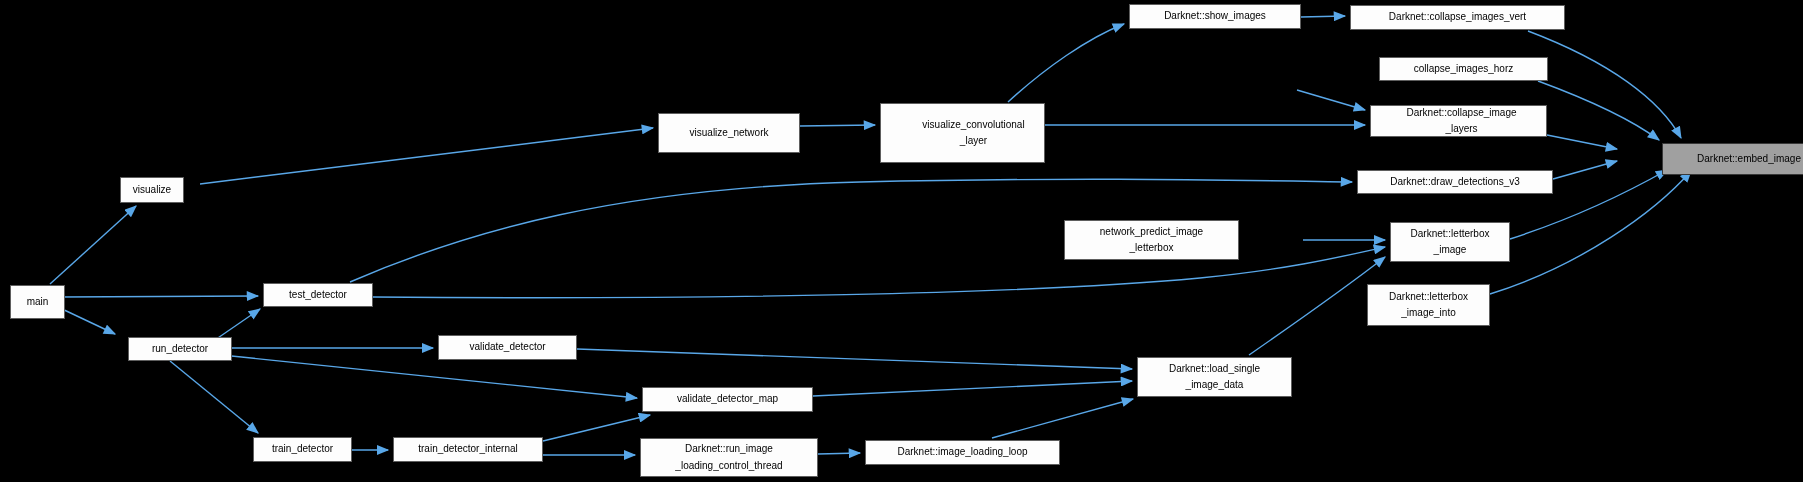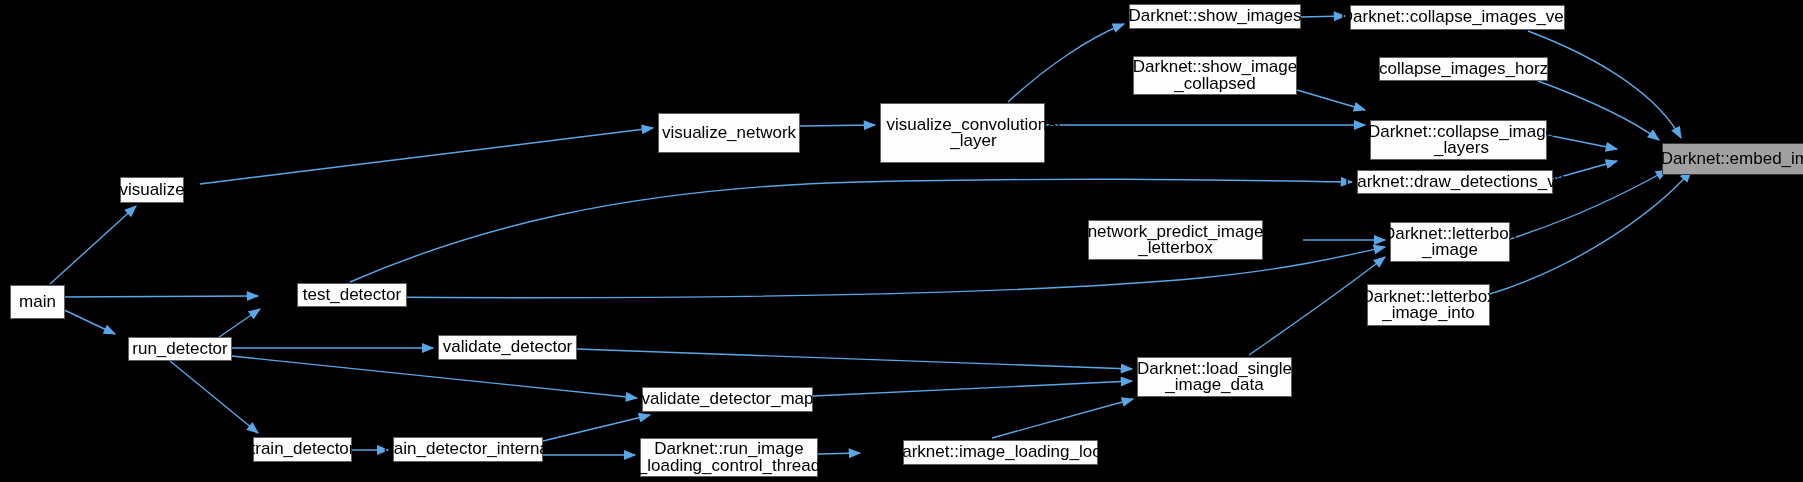--- a/index.html
+++ b/index.html
@@ -10,21 +10,21 @@
     font-family:"Liberation Sans","DejaVu Sans",sans-serif;
     overflow:hidden;
   }
   #edge-layer{position:absolute;left:0;top:0;width:1803px;height:482px;}
   .node{
     position:absolute;
     box-sizing:border-box;
     display:flex;align-items:center;justify-content:center;
     text-align:center;
     white-space:pre-line;
-    font-size:17px;
+    font-size:10px;
     line-height:16.5px;
     color:#000;
     background:#fdfdfd;
     border:1.5px solid #5e5e5e;
     padding:1px 6px;
     cursor:pointer;
   }
   .node.highlight{
     background:#a0a0a0;
     border-color:#383838;
@@ -68,40 +68,38 @@
       <path d="M1547,135 L1617,149" fill="none" stroke="#59a7e8" stroke-width="1.4" marker-end="url(#arrow)"></path>
       <path d="M1553,179 L1617,161" fill="none" stroke="#59a7e8" stroke-width="1.4" marker-end="url(#arrow)"></path>
       <path d="M1510,239 C1572,219 1628,192 1667,170" fill="none" stroke="#59a7e8" stroke-width="1.4" marker-end="url(#arrow)"></path>
       <path d="M1490,294 C1580,266 1655,212 1691,171" fill="none" stroke="#59a7e8" stroke-width="1.4" marker-end="url(#arrow)"></path>
       <path d="M1249,355 C1285,330 1340,292 1385,257" fill="none" stroke="#59a7e8" stroke-width="1.4" marker-end="url(#arrow)"></path>
       <path d="M1303,240 L1385,240" fill="none" stroke="#59a7e8" stroke-width="1.4" marker-end="url(#arrow)"></path>
     </svg>
 
 <div class="node" style="left: 10px; top: 285px; width: 55px; height: 34px;">main</div>
     <div class="node" style="left: 120px; top: 177px; width: 64px; height: 26px;">visualize</div>
-    <div class="node" style="left: 263px; top: 283px; width: 110px; height: 24px; margin-left: 34px;">test_detector</div>
+    <div class="node" style="left: 263px; top: 283px; width: 110px; height: 24px;">test_detector</div>
     <div class="node" style="left: 108px; top: 337px; width: 104px; height: 24px; margin-left: 20px;">run_detector</div>
     <div class="node" style="left: 438px; top: 335px; width: 139px; height: 25px;">validate_detector</div>
     <div class="node" style="left: 253px; top: 437px; width: 99px; height: 25px;">train_detector</div>
     <div class="node" style="left: 393px; top: 437px; width: 150px; height: 25px;">train_detector_internal</div>
     <div class="node" style="left: 658px; top: 113px; width: 142px; height: 40px;">visualize_network</div>
     <div class="node" style="left: 880px; top: 103px; width: 165px; height: 60px; padding-left: 28px;">visualize_convolutional
 _layer</div>
     <div class="node" style="left: 642px; top: 387px; width: 171px; height: 25px;">validate_detector_map</div>
     <div class="node" style="left: 640px; top: 438px; width: 178px; height: 39px;">Darknet::run_image
 _loading_control_thread</div>
-    <div class="node" style="left: 865px; top: 440px; width: 195px; height: 25px; margin-left: 38px;">Darknet::image_loading_loop</div>
+    <div class="node" style="left: 865px; top: 440px; width: 195px; height: 25px;">Darknet::image_loading_loop</div>
     <div class="node" style="left: 1129px; top: 4px; width: 172px; height: 25px;">Darknet::show_images</div>
-    <div class="node" style="left: 1133px; top: 56px; width: 164px; height: 39px;">Darknet::show_image
-_collapsed</div>
-    <div class="node" style="left: 1088px; top: 220px; width: 175px; height: 40px;">network_predict_image
+    <div class="node" style="left: 1064px; top: 220px; width: 175px; height: 40px;">network_predict_image
 _letterbox</div>
     <div class="node" style="left: 1350px; top: 5px; width: 215px; height: 25px;">Darknet::collapse_images_vert</div>
     <div class="node" style="left: 1379px; top: 57px; width: 169px; height: 24px;">collapse_images_horz</div>
-    <div class="node" style="left: 1370px; top: 120px; width: 177px; height: 40px; padding-left: 12px;">Darknet::collapse_image
+    <div class="node" style="left: 1370px; top: 105px; width: 177px; height: 32px; padding-left: 12px;">Darknet::collapse_image
 _layers</div>
     <div class="node" style="left: 1357px; top: 170px; width: 196px; height: 24px;">Darknet::draw_detections_v3</div>
     <div class="node" style="left: 1390px; top: 222px; width: 120px; height: 40px;">Darknet::letterbox
 _image</div>
     <div class="node" style="left: 1367px; top: 284px; width: 123px; height: 42px;">Darknet::letterbox
 _image_into</div>
     <div class="node" style="left: 1137px; top: 357px; width: 155px; height: 40px;">Darknet::load_single
 _image_data</div>
     <div class="node highlight" style="left: 1662px; top: 143px; width: 174px; height: 32px;">Darknet::embed_image</div>
   </div>

